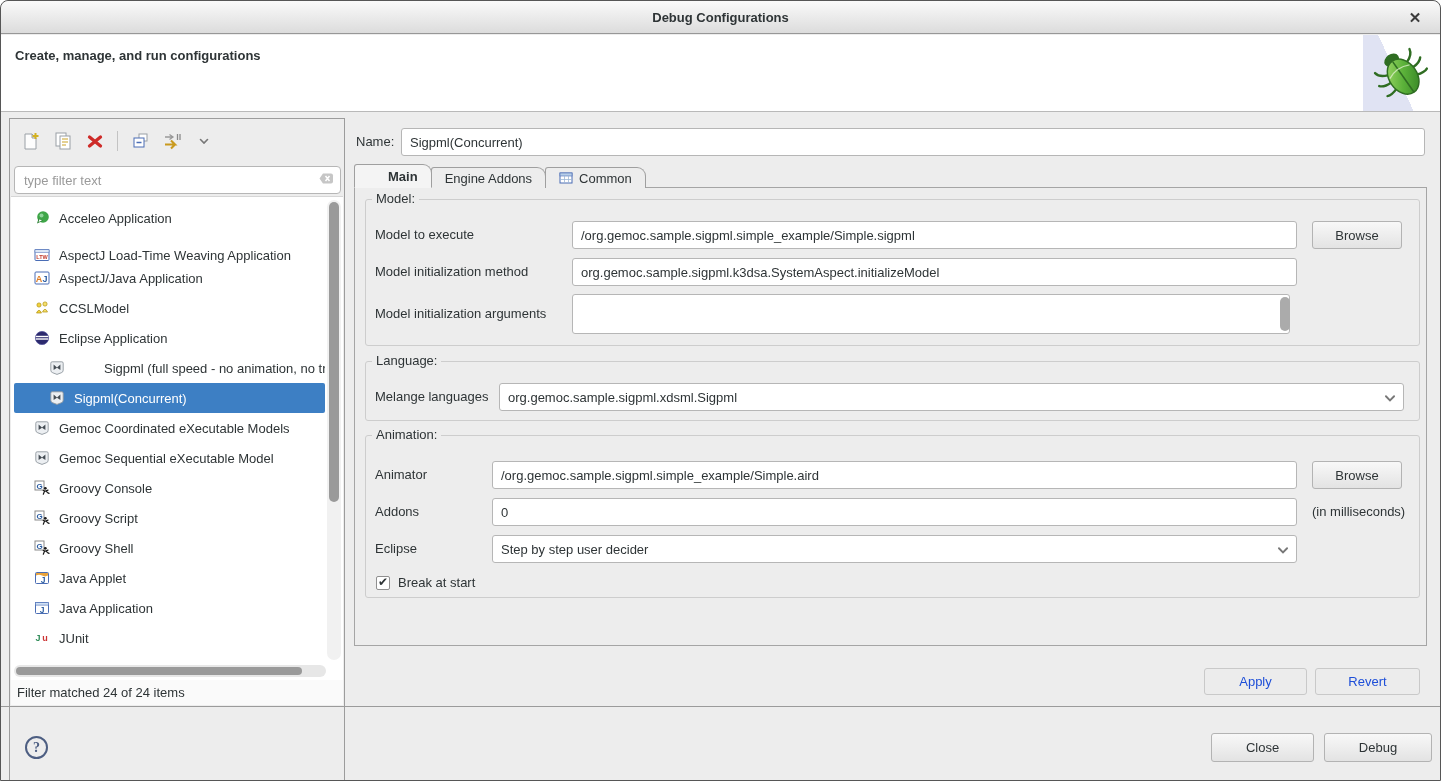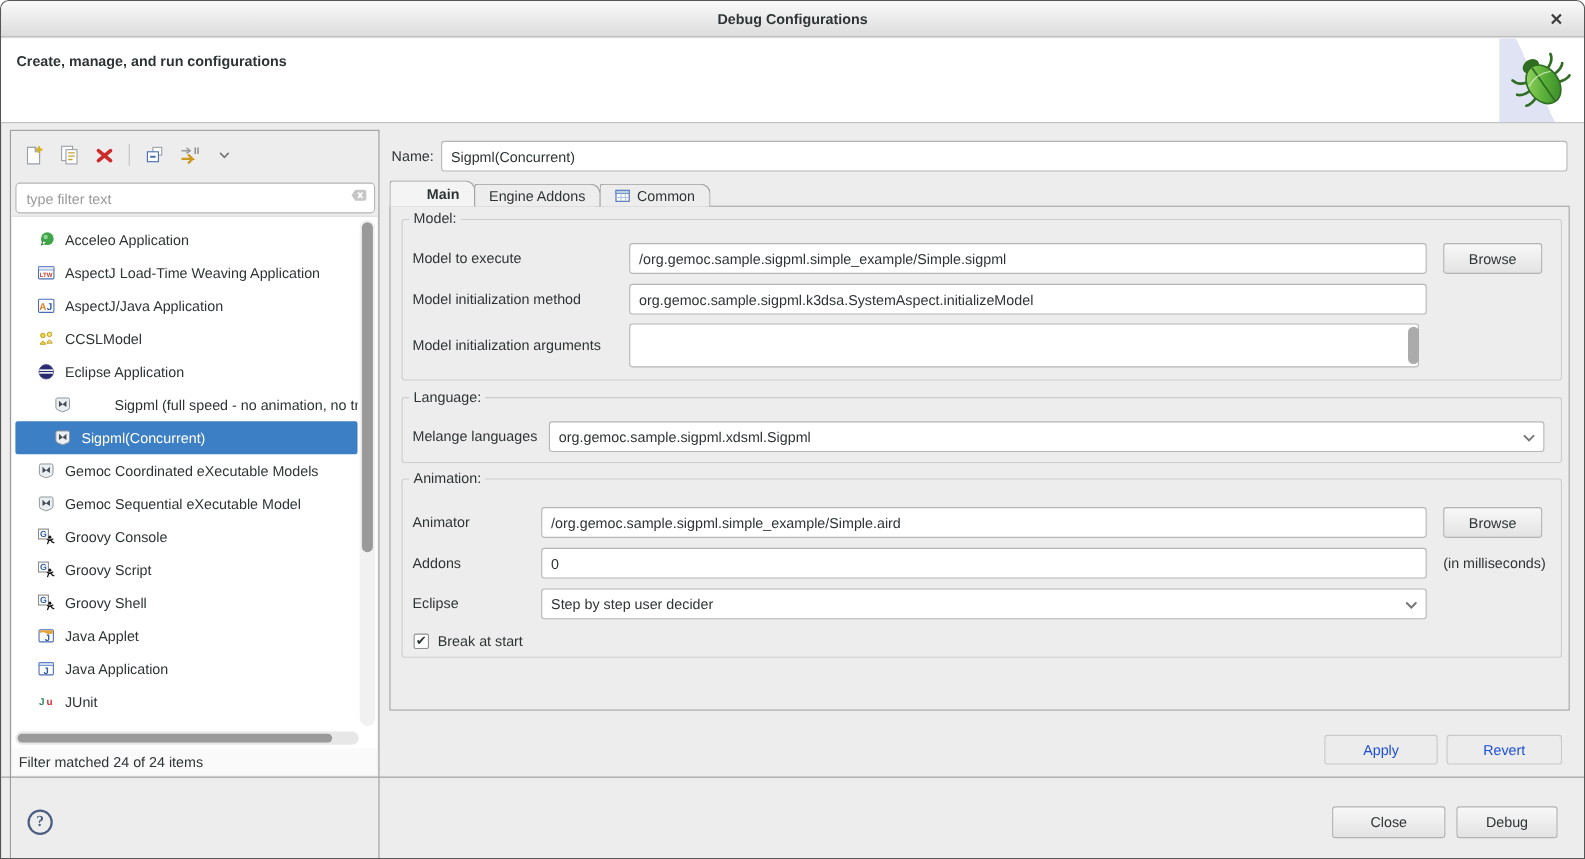--- a/index.html
+++ b/index.html
@@ -235,21 +235,21 @@
             <span class="ticon">
               <svg viewBox="0 0 16 16">
                 <circle cx="9" cy="7" r="5.8" fill="#3fa648"></circle>
                 <circle cx="7.5" cy="5.5" r="2" fill="#8fd49a"></circle>
                 <path d="M3 13.5 L9 10.8 L4.6 8.6 Z" fill="#2a7f33"></path>
                 <path d="M4.6 12 l3.4-1.4 -2.6-1.3z" fill="#fff"></path>
               </svg>
             </span>
             <span>Acceleo Application</span>
           </div>
-          <div class="trow" style="padding-left: 20px;">
+          <div class="trow" style="padding-left: 20px; align-items: flex-end;">
             <span class="ticon">
               <svg viewBox="0 0 16 16">
                 <rect x="1" y="2.5" width="14" height="11" rx="1" fill="#fff" stroke="#4a6db5"></rect>
                 <rect x="1" y="2.5" width="14" height="3" fill="#dce6f5" stroke="#4a6db5" stroke-width="0.5"></rect>
                 <text x="8" y="12" font-size="5.5" font-weight="bold" fill="#c0392b" text-anchor="middle" font-family="sans-serif">LTW</text>
               </svg>
             </span>
             <span>AspectJ Load-Time Weaving Application</span>
           </div>
           <div class="trow" style="padding-left: 20px;">
@@ -472,14 +472,14 @@
   </div>
 
   <div class="btn disabled" style="left:1203px; top:667px; width:103px; height:27px;">Apply</div>
   <div class="btn disabled" style="left:1314px; top:667px; width:105px; height:27px;">Revert</div>
 
   <div class="footsep"></div>
   <div class="helpbtn">
     <span>?</span>
   </div>
   <div class="btn" style="left:1210px; top:732px; width:103px; height:29px;">Close</div>
-  <div class="btn" style="left:1323px; top:732px; width:92px; height:29px;">Debug</div>
+  <div class="btn" style="left:1323px; top:732px; width:108px; height:29px;">Debug</div>
 </div>
 
 </body></html>

